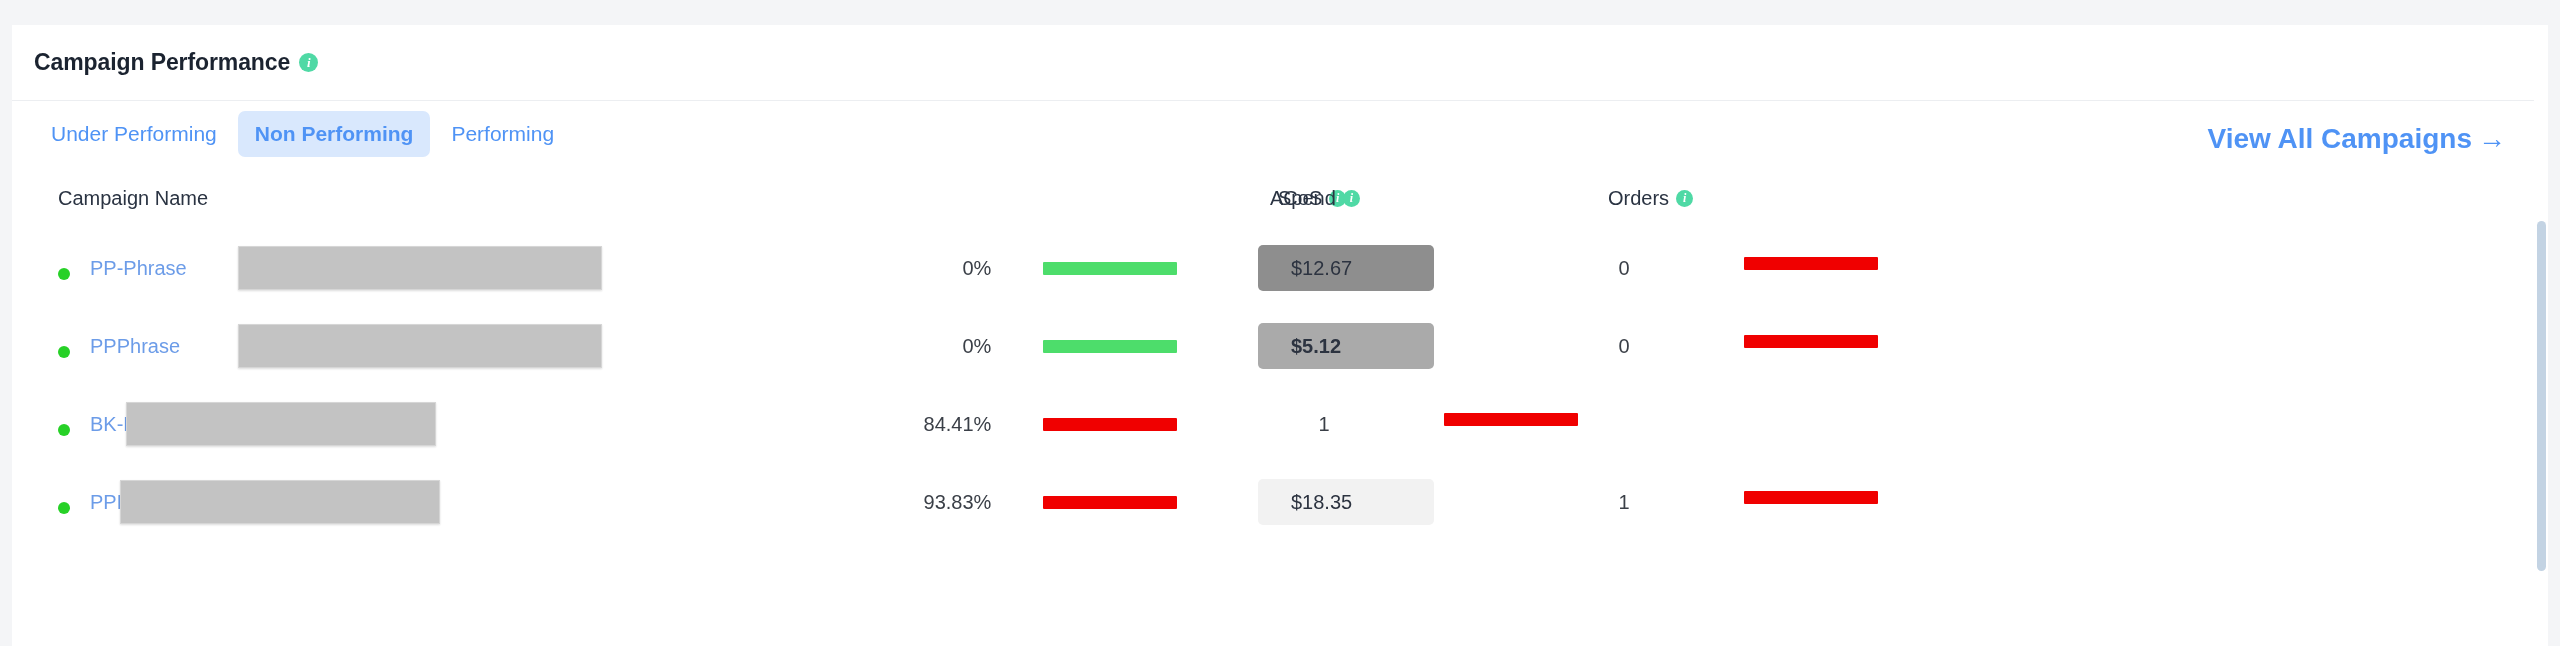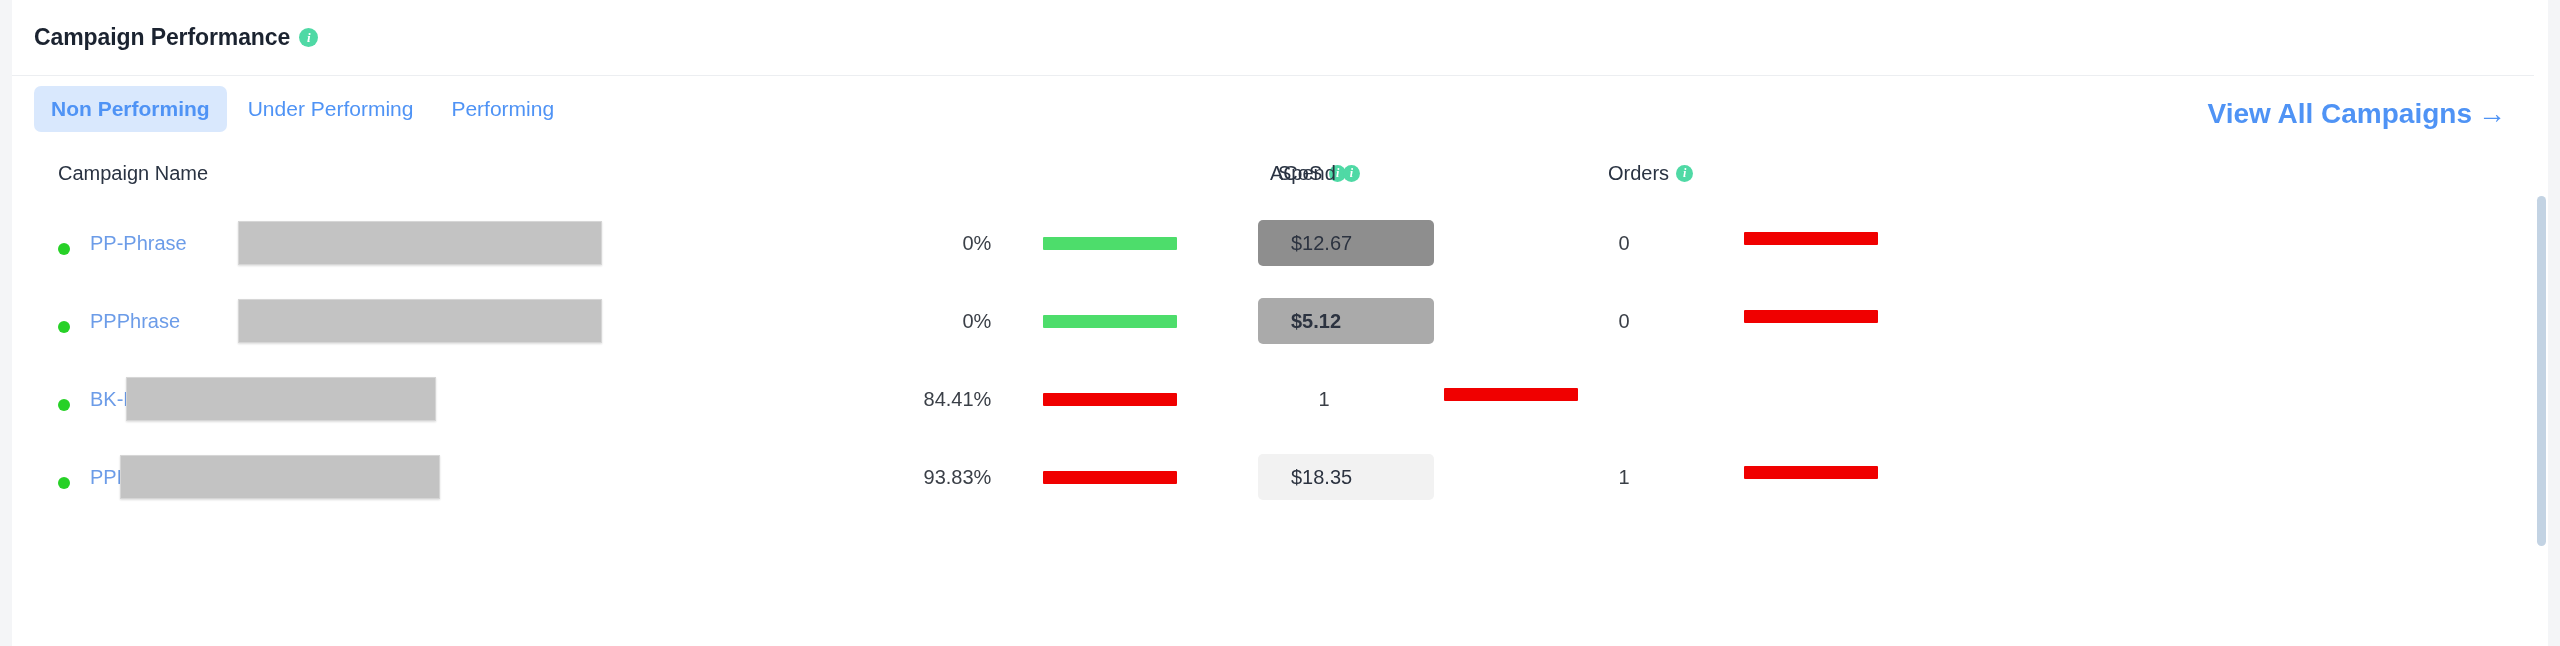--- a/index.html
+++ b/index.html
@@ -10,20 +10,21 @@
     overflow: hidden;
     background: #f4f5f7;
     font-family: "Liberation Sans", sans-serif;
   }
 
   .page {
     position: relative;
     width: 2560px;
     height: 516px;
     background: #f4f5f7;
+    margin-top: 25px;
   }
 
   
   .card {
     position: absolute;
     left: 12px;
     top: 0;
     width: 2536px;
     height: 646px;
     background: #ffffff;
@@ -253,22 +254,22 @@
 
   <div class="card">
 
     <div class="card-header">
       <span class="card-title">Campaign Performance</span>
       <span class="info-icon">i</span>
     </div>
 
     <div class="tabs-row">
       <div class="tabs">
+        <div class="tab">Under Performing</div>
         <div class="tab active">Non Performing</div>
-        <div class="tab">Under Performing</div>
         <div class="tab">Performing</div>
       </div>
       <div class="view-all">
         <span>View All Campaigns</span><span class="arrow">→</span>
       </div>
     </div>
 
     <div class="table">
 
       <div class="trow thead">

